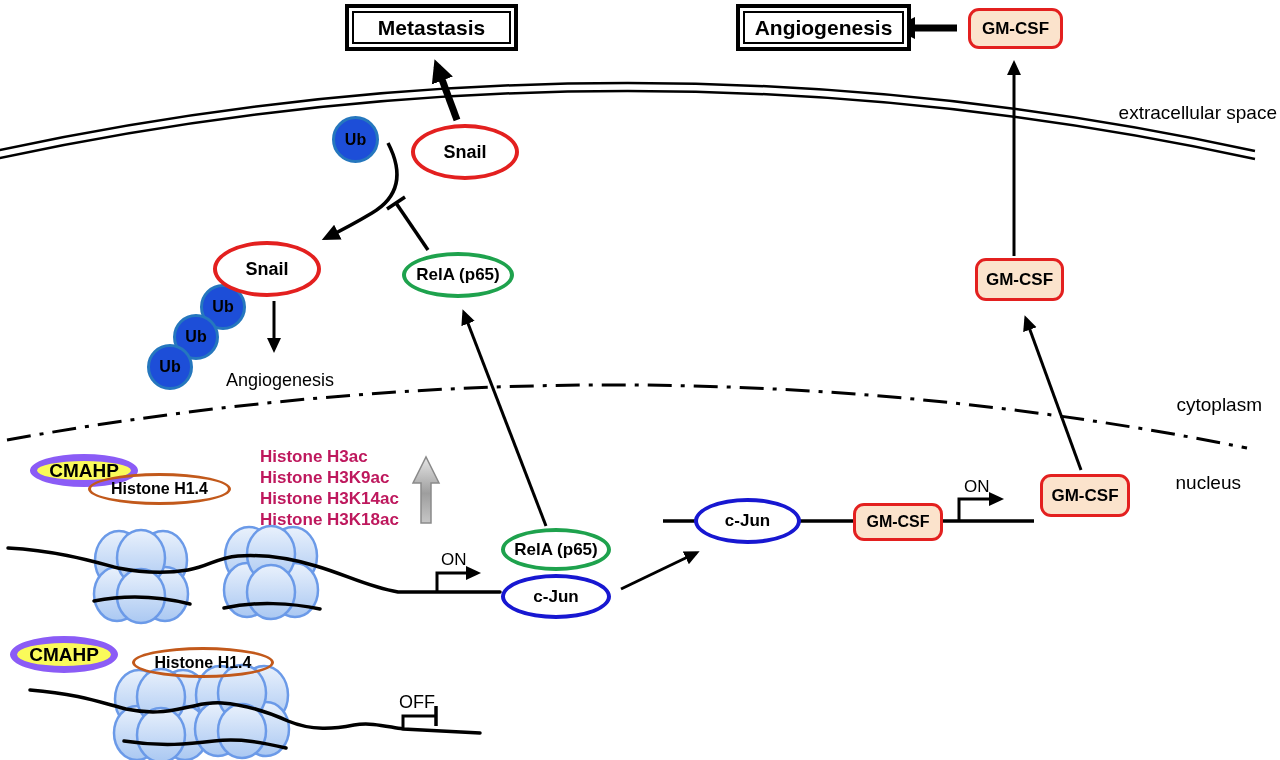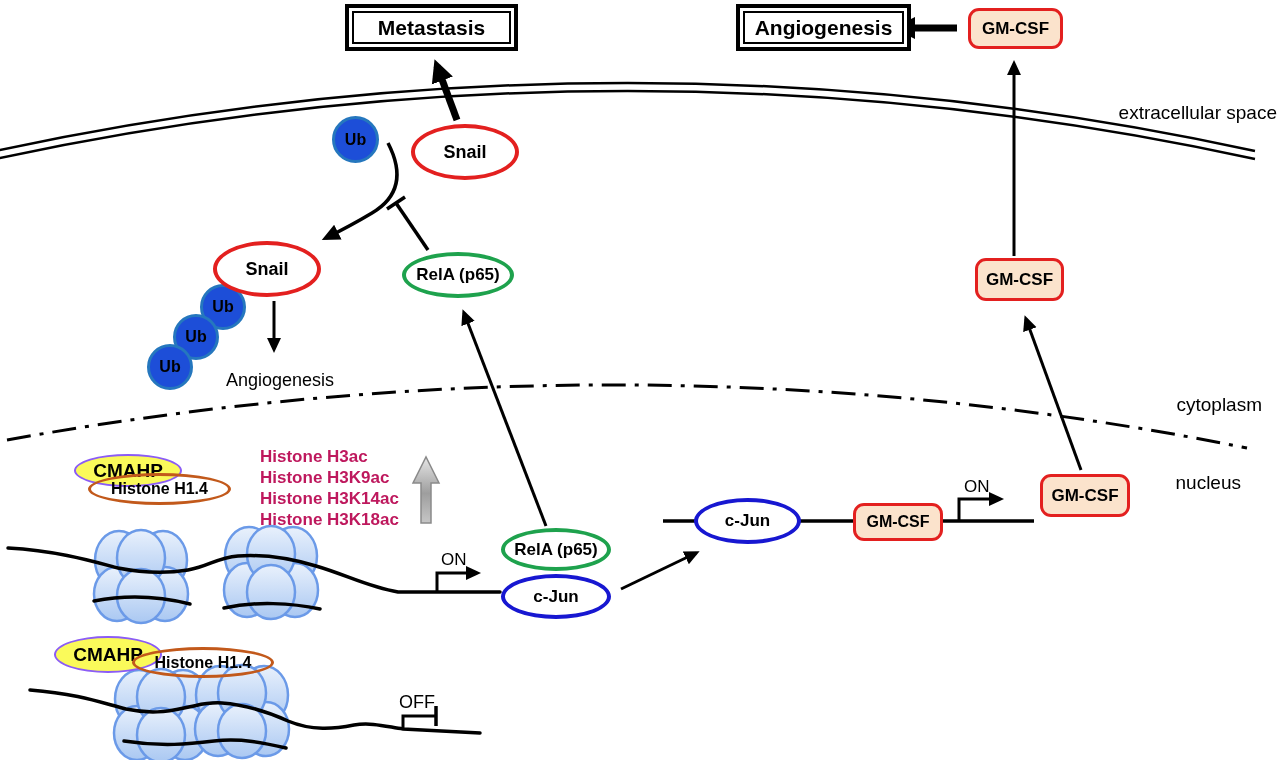--- a/index.html
+++ b/index.html
@@ -10,21 +10,21 @@
   .dbox-inner{border:2px solid #000;width:100%;height:100%;display:flex;align-items:center;
               justify-content:center;font-weight:bold;font-size:21px;box-sizing:border-box;}
   .gbox{position:absolute;border:3px solid #e3201f;border-radius:11px;background:#fbe3cc;
         display:flex;align-items:center;justify-content:center;font-weight:bold;font-size:17px;
         box-sizing:border-box;}
   .oval{position:absolute;border-radius:50%;background:#fff;display:flex;align-items:center;
         justify-content:center;font-weight:bold;box-sizing:border-box;white-space:nowrap;}
   .oval.red{border:4px solid #e3201f;font-size:18px;}
   .oval.green{border:4px solid #1ea24d;font-size:17px;}
   .oval.blue{border:4px solid #1717d1;font-size:17px;}
-  .oval.yellow{border:2px solid #8b5cf6;background:#fafa5a;font-size:19px;margin-left:44px;}
+  .oval.yellow{border:7px solid #8b5cf6;background:#fafa5a;font-size:19px;}
   .oval.brown{border:3px solid #c2591b;background:transparent;font-size:16px;}
   .ub{position:absolute;border-radius:50%;background:#1d4ed8;border:3px solid #2577be;
       display:flex;align-items:center;justify-content:center;font-weight:bold;font-size:16px;
       box-sizing:border-box;}
   .lbl{position:absolute;font-weight:normal;white-space:nowrap;}
   .marks{position:absolute;left:260px;top:446px;font-weight:bold;font-size:17px;
          line-height:21px;color:#be185d;}
 </style>
 </head>
 <body>

